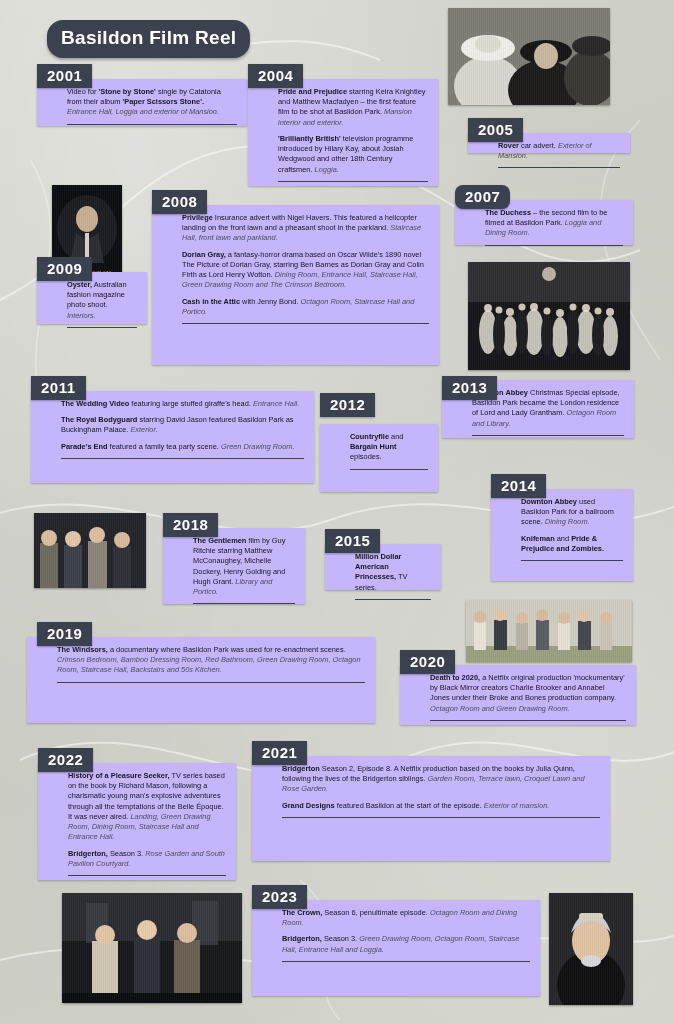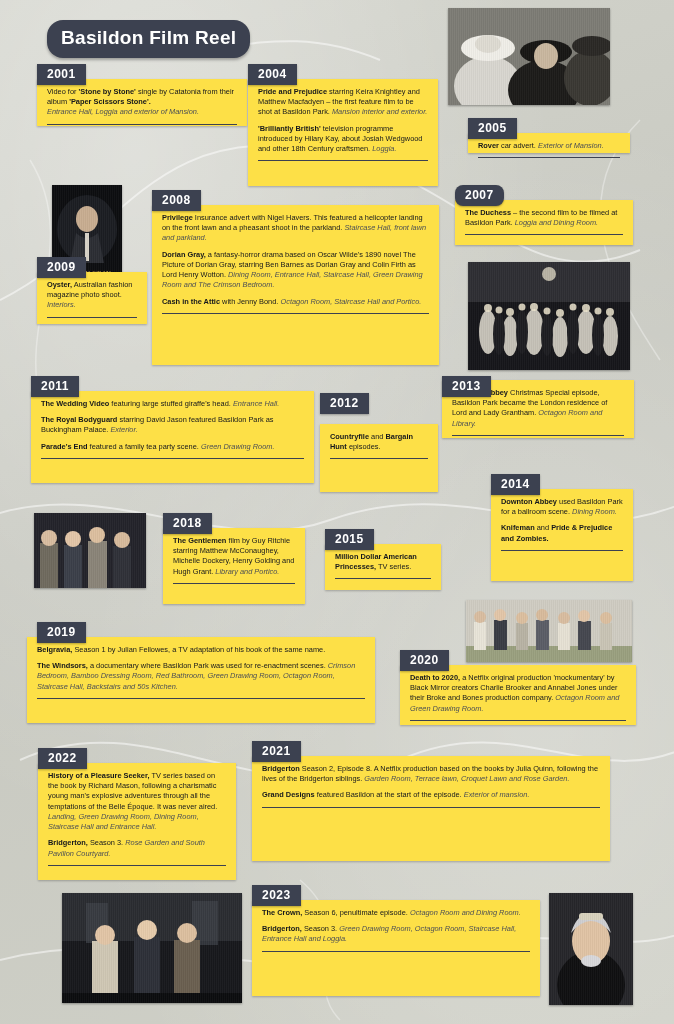--- a/index.html
+++ b/index.html
@@ -15,32 +15,33 @@
   .board {
     position:absolute; inset:0;
     background:
       radial-gradient(ellipse at 20% 15%, rgba(255,255,255,0.35), rgba(255,255,255,0) 55%),
       radial-gradient(ellipse at 80% 70%, rgba(255,255,255,0.25), rgba(255,255,255,0) 60%),
       linear-gradient(160deg, #d3d4cc 0%, #c8c9c1 45%, #cfd0c7 100%);
   }
   .swirls { position:absolute; inset:0; }
   .panel {
     position:absolute;
-    background:#fde047;
+    background:#c4b5fd;
     box-shadow: 0 1px 2px rgba(0,0,0,0.25);
+    padding-left: 20px;
   }
   .panel .inner { padding:8px 10px 10px 10px; }
   .year-tag {
     position:absolute;
     background:#3c4150;
     color:#ffffff;
     font-weight:bold;
     letter-spacing:0.5px;
     padding:4px 10px 5px 10px;
-    font-size:12px;
+    font-size:15px;
     line-height:1;
     box-shadow: 0 1px 2px rgba(0,0,0,0.3);
   }
   .title-box {
     position:absolute;
     background:#3c4150;
     color:#ffffff;
     padding:7px 14px 9px 14px;
     box-shadow: 0 2px 3px rgba(0,0,0,0.3);
   }
@@ -375,23 +376,20 @@
       <b>The Gentlemen</b><span> film by Guy Ritchie starring Matthew McConaughey, Michelle Dockery, Henry Golding and Hugh Grant. </span><i>Library and Portico.</i>
     </div>
     <div class="rule"></div>
   </div>
 </div>
 <div class="year-tag" style="left:163px; top:513px;">2018</div>
 
 <div class="panel" style="left:27px; top:637px; width:348px; height:86px;">
   <div class="inner">
     <div class="entry">
-      <b>Belgravia,</b><span> Season 1 by Julian Fellowes, a TV adaptation of his book of the same name.</span>
-    </div>
-    <div class="entry">
       <b>The Windsors,</b><span> a documentary where Basildon Park was used for re-enactment scenes. </span><i>Crimson Bedroom, Bamboo Dressing Room, Red Bathroom, Green Drawing Room, Octagon Room, Staircase Hall, Backstairs and 50s Kitchen.</i>
     </div>
     <div class="rule"></div>
   </div>
 </div>
 <div class="year-tag" style="left:37px; top:622px;">2019</div>
 
 <div class="panel" style="left:400px; top:665px; width:236px; height:60px;">
   <div class="inner">
     <div class="entry">

